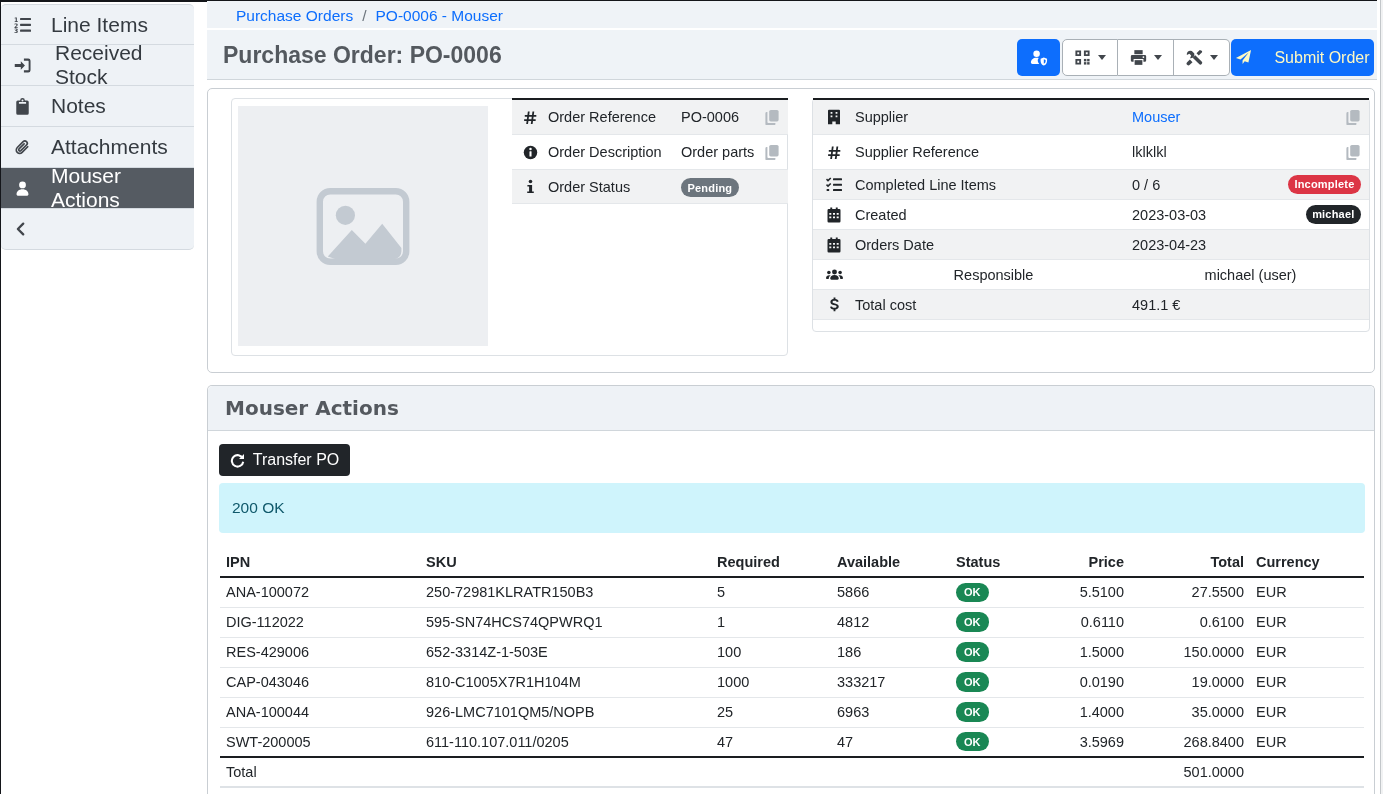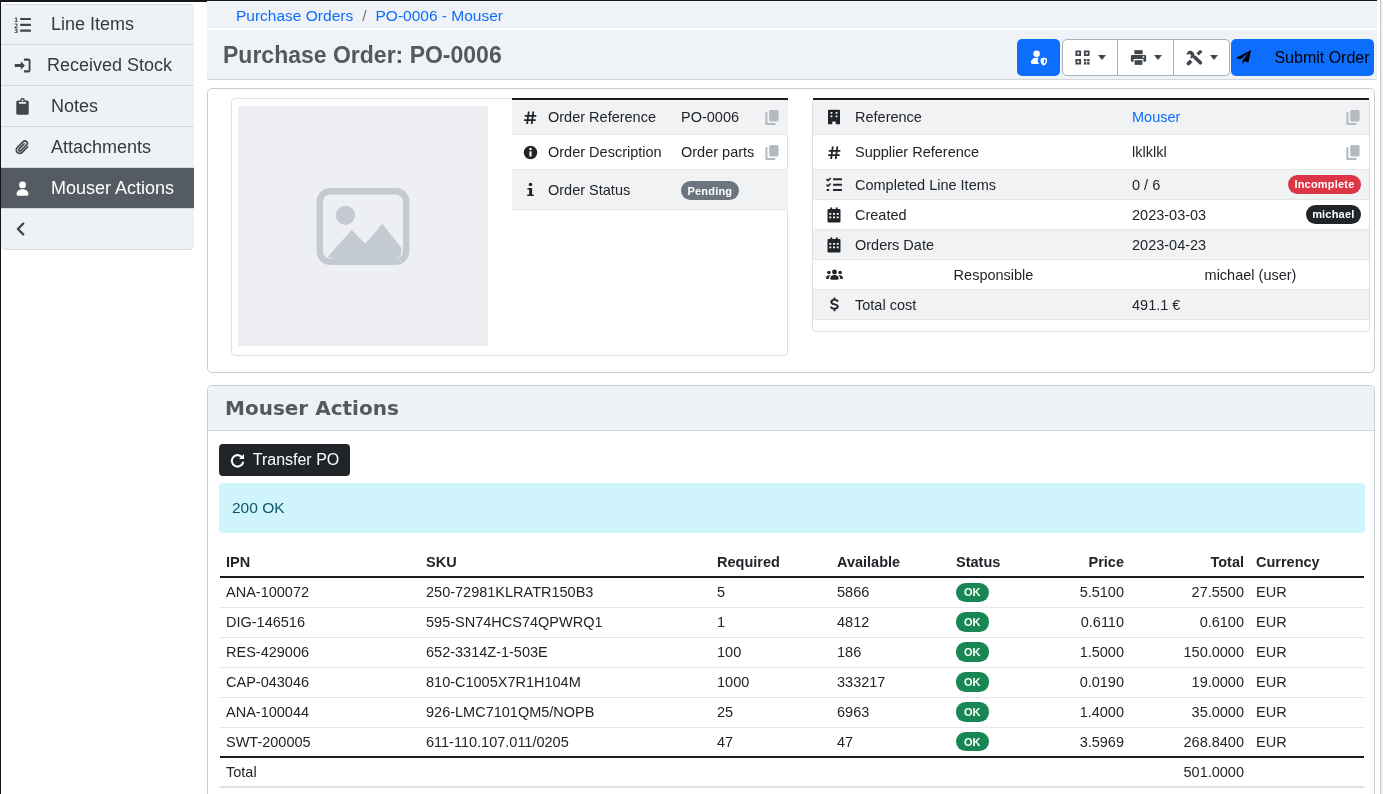--- a/index.html
+++ b/index.html
@@ -25,21 +25,21 @@
     color: #343a40; cursor: pointer;
   }
   .side-item:first-child { border-top: 1px solid #d4dae0; border-radius: 5px 5px 0 0; }
   .side-item:last-child { border-radius: 0 0 5px 5px; }
   .side-item.selected { background: #555b62; color: #ffffff; }
   .side-item .icon-box {
     width: 42px; display: flex; justify-content: center; align-items: center;
     color: #41464c; flex: none;
   }
   .side-item.selected .icon-box { color: #ffffff; }
-  .side-item .label { font-size: 18px; }
+  .side-item .label { font-size: 21px; }
 
   
   #breadcrumb-bar {
     left: 207px; top: 1px; width: 1170px; height: 27px;
     background: #eff3f7; display: flex; align-items: center;
     padding-left: 29px; font-size: 15.5px; padding-top: 2px;
   }
   #breadcrumb-bar a { color: #0d6efd; text-decoration: none; }
   #breadcrumb-bar { font-size: 15.5px; }
   #breadcrumb-bar .sep { color: #6c757d; margin: 0 9px; }
@@ -66,21 +66,21 @@
     color: #41464c; cursor: pointer;
   }
   .grp-btn + .grp-btn { border-left: none; }
   .grp-btn:first-child { border-radius: 5px 0 0 5px; }
   .grp-btn:last-child { border-radius: 0 5px 5px 0; }
   .caret-down {
     width: 0; height: 0; border-left: 4.5px solid transparent;
     border-right: 4.5px solid transparent; border-top: 5px solid #41464c;
   }
   #submit-button {
-    left: 1024px; width: 143px; background: #0d6efd; color: #000000; gap: 22px;
+    left: 1024px; width: 143px; background: #0d6efd; color: #fef9c3; gap: 22px;
     font-size: 16px;
   }
 
   
   .panel { background: #fff; border: 1px solid #c9ced3; border-radius: 5px; }
   #panel-details { left: 207px; top: 88px; width: 1168px; height: 285px; }
   #panel-actions { left: 207px; top: 385px; width: 1168px; height: 420px; border-bottom: none; }
   .panel-header {
     height: 45px; background: #eef2f6; border-bottom: 1px solid #d0d6db;
     border-radius: 5px 5px 0 0; display: flex; align-items: center; padding-left: 17px;
@@ -180,21 +180,21 @@
     </div>
     <div class="side-item">
       <span class="icon-box">
         <span class="svg-icon" style="display:inline-flex">
           <svg width="17" height="17" viewBox="0 0 18 18" fill="currentColor">
             <path d="M7.2 4.6 11.6 9 7.2 13.4 7.2 10.6 0.8 10.6 0.8 7.4 7.2 7.4 Z"></path>
             <path d="M10.5 1.5 h4.6 a2.4 2.4 0 0 1 2.4 2.4 v10.2 a2.4 2.4 0 0 1 -2.4 2.4 h-4.6 v-2.4 h4.4 a0.6 0.6 0 0 0 0.6 -0.6 v-9 a0.6 0.6 0 0 0 -0.6 -0.6 h-4.4 Z"></path>
           </svg>
         </span>
       </span>
-      <span class="label" style="margin-left:4px">Received Stock</span>
+      <span class="label" style="margin-left:12px">Received Stock</span>
     </div>
     <div class="side-item">
       <span class="icon-box">
         <span class="svg-icon" style="display:inline-flex">
           <svg width="17" height="17" viewBox="0 0 18 18" fill="currentColor">
             <path d="M4 2.6 h2.5 a2.5 2.5 0 0 1 5 0 H14 a1.6 1.6 0 0 1 1.6 1.6 v12 a1.6 1.6 0 0 1 -1.6 1.6 H4 a1.6 1.6 0 0 1 -1.6 -1.6 v-12 A1.6 1.6 0 0 1 4 2.6 Z M9 1.7 a1.05 1.05 0 1 0 0 2.1 1.05 1.05 0 0 0 0 -2.1 Z M5.2 4.3 h7.6 v1.9 H5.2 Z" fill-rule="evenodd"></path>
           </svg>
         </span>
       </span>
       <span class="label" style="margin-left:8px">Notes</span>
@@ -341,21 +341,21 @@
           <span class="d-value">Order parts</span>
           <span class="d-extra">
             <span class="copy-btn">
               <svg width="16" height="16" viewBox="0 0 16 16" fill="currentColor">
                 <rect x="5.2" y="1" width="9.4" height="11.4" rx="1.6"></rect>
                 <path d="M3.4 3.6 v10 a0.9 0.9 0 0 0 0.9 0.9 h7.1 v1.1 a1.4 1.4 0 0 1 -1.4 1.4 H2.8 A1.4 1.4 0 0 1 1.4 15.6 V5 a1.4 1.4 0 0 1 1.4 -1.4 Z" transform="translate(0,-0.6)"></path>
               </svg>
             </span>
           </span>
         </div>
-        <div class="d-row striped" style="height: 40px;">
+        <div class="d-row striped" style="height: 34px;">
           <span class="d-icon">
             <span class="svg-icon" style="display:inline-flex">
               <svg width="15" height="15" viewBox="0 0 16 16" fill="currentColor">
                 <circle cx="8" cy="2.6" r="1.9"></circle>
                 <path d="M4.7 6.3 h5 v6.9 h1.8 V15 H4.5 v-1.8 h2 V8.1 h-1.8 Z"></path>
               </svg>
             </span>
           </span>
           <span class="d-label">Order Status</span>
           <span class="d-value"><span class="badge" style="background:#6c757d">Pending</span></span>
@@ -365,21 +365,21 @@
   <div class="detail-box" id="detail-box-right">
     <div class="detail-table" id="detail-table-right">
         <div class="d-row striped" style="height: 35px;">
           <span class="d-icon">
             <span class="svg-icon" style="display:inline-flex">
               <svg width="16" height="16" viewBox="0 0 16 16" fill="currentColor">
                 <path d="M3 0.8 h10 a1 1 0 0 1 1 1 v13.4 H9.7 v-2.7 H6.3 v2.7 H2 V1.8 a1 1 0 0 1 1 -1 Z M4.6 3 v1.8 h1.8 V3 Z M9.6 3 v1.8 h1.8 V3 Z M4.6 6.4 v1.8 h1.8 V6.4 Z M9.6 6.4 v1.8 h1.8 V6.4 Z" fill-rule="evenodd"></path>
               </svg>
             </span>
           </span>
-          <span class="d-label">Reference</span>
+          <span class="d-label">Supplier</span>
           <span class="d-value"><a>Mouser</a></span>
           <span class="d-extra">
             <span class="copy-btn">
               <svg width="16" height="16" viewBox="0 0 16 16" fill="currentColor">
                 <rect x="5.2" y="1" width="9.4" height="11.4" rx="1.6"></rect>
                 <path d="M3.4 3.6 v10 a0.9 0.9 0 0 0 0.9 0.9 h7.1 v1.1 a1.4 1.4 0 0 1 -1.4 1.4 H2.8 A1.4 1.4 0 0 1 1.4 15.6 V5 a1.4 1.4 0 0 1 1.4 -1.4 Z" transform="translate(0,-0.6)"></path>
               </svg>
             </span>
           </span>
         </div>
@@ -521,21 +521,21 @@
           <td>ANA-100072</td>
           <td>250-72981KLRATR150B3</td>
           <td>5</td>
           <td>5866</td>
           <td><span class="ok-badge">OK</span></td>
           <td class="num">5.5100</td>
           <td class="num">27.5500</td>
           <td>EUR</td>
         </tr>
         <tr>
-          <td>DIG-146516</td>
+          <td>DIG-112022</td>
           <td>595-SN74HCS74QPWRQ1</td>
           <td>1</td>
           <td>4812</td>
           <td><span class="ok-badge">OK</span></td>
           <td class="num">0.6110</td>
           <td class="num">0.6100</td>
           <td>EUR</td>
         </tr>
         <tr>
           <td>RES-429006</td>

